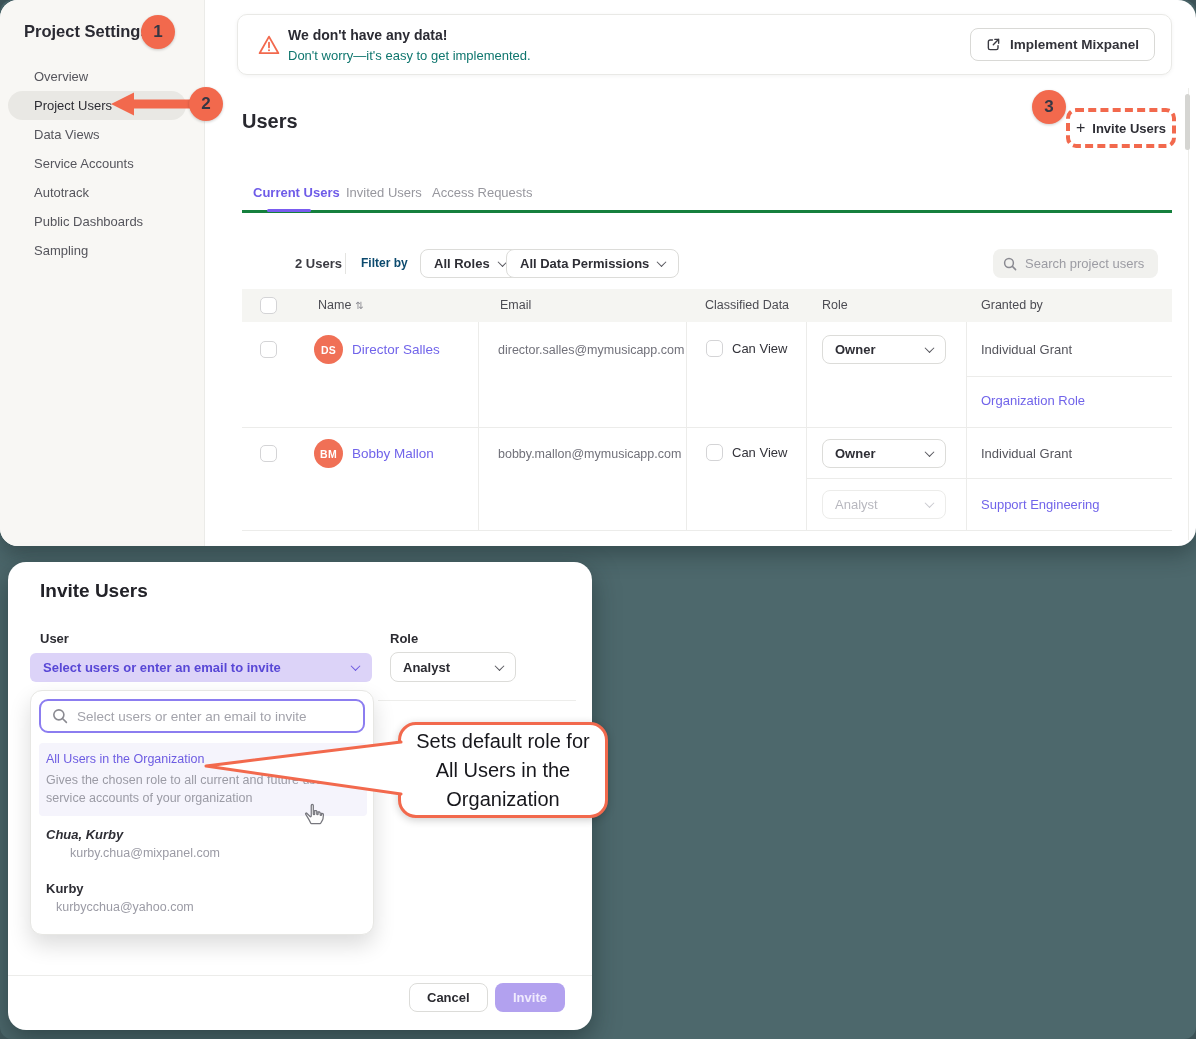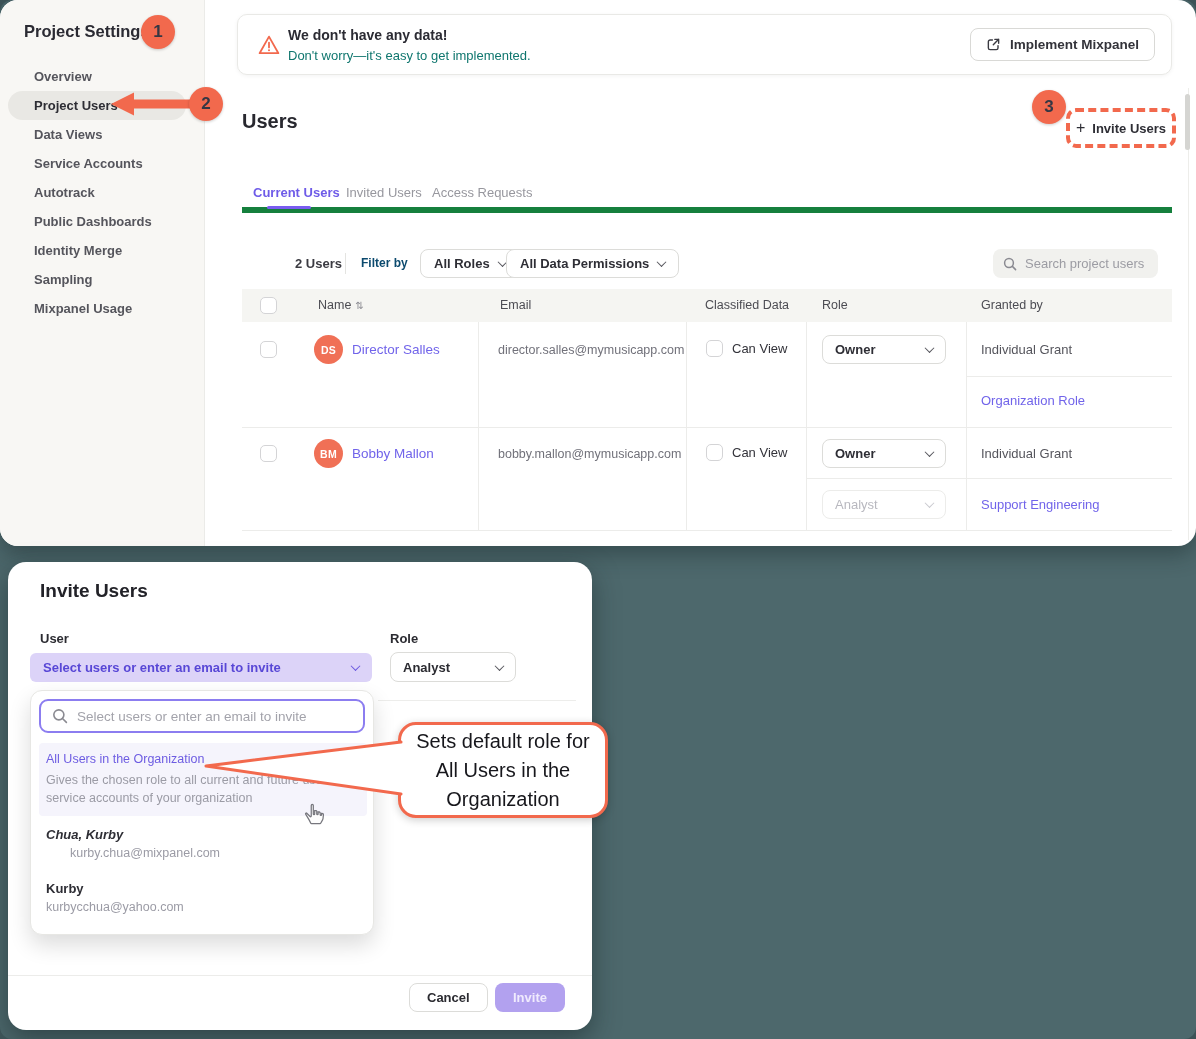--- a/index.html
+++ b/index.html
@@ -8,21 +8,21 @@
   #canvas { position:relative; width:1196px; height:1039px; margin:0 auto;
             background:#4d686c; border-radius:12px; overflow:hidden; }
 
   
   .top-card { position:absolute; left:0; top:0; width:1196px; height:546px;
               background:#fff; border-radius:18px; box-shadow:0 8px 22px rgba(25,40,42,.45); }
   .sidebar { position:absolute; left:0; top:0; bottom:0; width:205px;
              background:#f8f7f4; border-right:1px solid #ebebe8; border-radius:18px 0 0 18px; }
   .sb-title { position:absolute; left:24px; top:22px; font-size:16.5px; font-weight:700; color:#2b2b33; }
   .nav { position:absolute; left:0; right:0; top:62px; }
-  .nav-item { height:29px; line-height:29px; padding-left:34px; font-size:13px; color:#55555c; cursor:default; white-space:nowrap;font-weight:bold; }
+  .nav-item { height:29px; line-height:29px; padding-left:34px; font-size:13px; color:#55555c; cursor:default; white-space:nowrap; }
   .nav-item.active { background:#e9e8e4; border-radius:15px; margin:0 18px 0 8px; padding-left:26px; color:#2d2d34; }
 
   
   .banner { position:absolute; left:237px; top:14px; width:935px; height:61px; background:#fff;
             border:1px solid #e9e9e6; border-radius:10px; box-shadow:0 1px 4px rgba(0,0,0,.05); }
   .banner-title { position:absolute; left:50px; top:12px; font-size:14px; font-weight:700; color:#2b2b33; }
   .banner-sub { position:absolute; left:50px; top:33px; font-size:13px; color:#0f766e; }
   .warn-ic { position:absolute; left:19px; top:18px; }
   .impl-btn { position:absolute; right:16px; top:13px; height:33px; display:flex; align-items:center; gap:9px;
               padding:0 15px; border:1px solid #d9d9d6; border-radius:8px; background:#fff;
@@ -31,21 +31,21 @@
   .page-title { position:absolute; left:242px; top:110px; font-size:20px; font-weight:700; color:#28282f; }
 
   
   .dash-rect { position:absolute; left:1066px; top:108px; width:110px; height:40px;
                border:4px dashed #f2694d; border-radius:10px; display:flex; align-items:center; justify-content:center; }
   .invite-btn { display:flex; align-items:center; gap:7px; font-size:13px; font-weight:600; color:#2e2e35;
                 background:transparent; border:none; cursor:pointer; font-family:inherit; }
   .plus { font-size:16px; font-weight:400; color:#2e2e35; line-height:1; }
 
   
-  .tabs { position:absolute; left:242px; top:183px; width:930px; height:30px; border-bottom:6px solid #15803d; }
+  .tabs { position:absolute; left:242px; top:183px; width:930px; height:30px; border-bottom:3px solid #15803d; }
   .tab { position:absolute; top:2px; font-size:13px; color:#97979e; cursor:pointer; }
   .tab.active { color:#6e5be8; font-weight:600; }
   .tab-underline { position:absolute; left:25px; bottom:-2px; width:44px; height:3px; border-radius:2px; background:#7a5cf0; }
 
   
   .count { position:absolute; left:295px; top:256px; font-size:13px; font-weight:600; color:#3a3a41; }
   .vsep { position:absolute; left:345px; top:253px; width:1px; height:21px; background:#e4e4e1; }
   .filter-by { position:absolute; left:361px; top:256px; font-size:12px; font-weight:700; color:#0c4a6e; }
   .pill-btn { position:absolute; top:249px; height:29px; display:flex; align-items:center; gap:9px; padding:0 13px;
               border:1px solid #dcdcd9; border-radius:8px; background:#fff; font-size:13px; font-weight:600; color:#2e2e35; cursor:pointer; }
@@ -132,23 +132,21 @@
 
     <div class="sidebar">
       <div class="sb-title">Project Settings</div>
       <div class="nav">
         <div class="nav-item">Overview</div>
         <div class="nav-item active">Project Users</div>
         <div class="nav-item">Data Views</div>
         <div class="nav-item">Service Accounts</div>
         <div class="nav-item">Autotrack</div>
         <div class="nav-item">Public Dashboards</div>
-        <div class="nav-item">Identity Merge</div>
         <div class="nav-item">Sampling</div>
-        <div class="nav-item">Mixpanel Usage</div>
       </div>
     </div>
 
     <div class="banner">
       <svg class="warn-ic" width="24" height="24" viewBox="0 0 24 24">
         <path d="M12 3.6 L21.4 20.2 H2.6 Z" fill="none" stroke="#f2694d" stroke-width="1.8" stroke-linejoin="round"></path>
         <line x1="12" y1="9.6" x2="12" y2="14.4" stroke="#f2694d" stroke-width="1.8" stroke-linecap="round"></line>
         <circle cx="12" cy="17.2" r="1" fill="#f2694d"></circle>
       </svg>
       <div class="banner-title">We don't have any data!</div>
@@ -291,21 +289,21 @@
       <div class="opt-all">
         <div class="opt-all-title">All Users in the Organization</div>
         <div class="opt-all-desc">
           <div>Gives the chosen role to all current and future users and</div>
           <div>service accounts of your organization</div>
         </div>
       </div>
       <div class="opt-name" style="top:136px;font-style:italic;">Chua, Kurby</div>
       <div class="opt-email" style="top:155px;padding-left:24px;">kurby.chua@mixpanel.com</div>
       <div class="opt-name" style="top:190px;">Kurby</div>
-      <div class="opt-email" style="top:209px;">kurbycchua@yahoo.com</div>
+      <div class="opt-email" style="top:209px;margin-left:10px;">kurbycchua@yahoo.com</div>
     </div>
 
     <div class="dlg-footer-line"></div>
     <button class="btn-cancel">Cancel</button>
     <button class="btn-invite">Invite</button>
   </div>
 
   <svg class="cursor-ic" width="22" height="22" viewBox="0 0 16 16">
     <path d="M6.75 1a.75.75 0 0 1 .75.75V8a.5.5 0 0 0 1 0V5.467l.086-.004c.317-.012.637-.008.816.027.134.027.294.096.448.182.077.042.15.147.15.314V8a.5.5 0 0 0 1 0V6.435l.106-.01c.316-.024.584-.01.708.04.118.046.3.207.486.43.081.096.15.19.2.259V8.5a.5.5 0 1 0 1 0v-1h.342a1 1 0 0 1 .995 1.1l-.271 2.715a2.5 2.5 0 0 1-.317.991l-1.395 2.442a.5.5 0 0 1-.434.252H6.118a.5.5 0 0 1-.447-.276l-1.232-2.465-2.512-4.185a.517.517 0 0 1 .809-.631l2.41 2.41A.5.5 0 0 0 6 9.5V1.75A.75.75 0 0 1 6.75 1z" fill="#fdfdfd" stroke="#76767d" stroke-width="0.9"></path>
   </svg>

